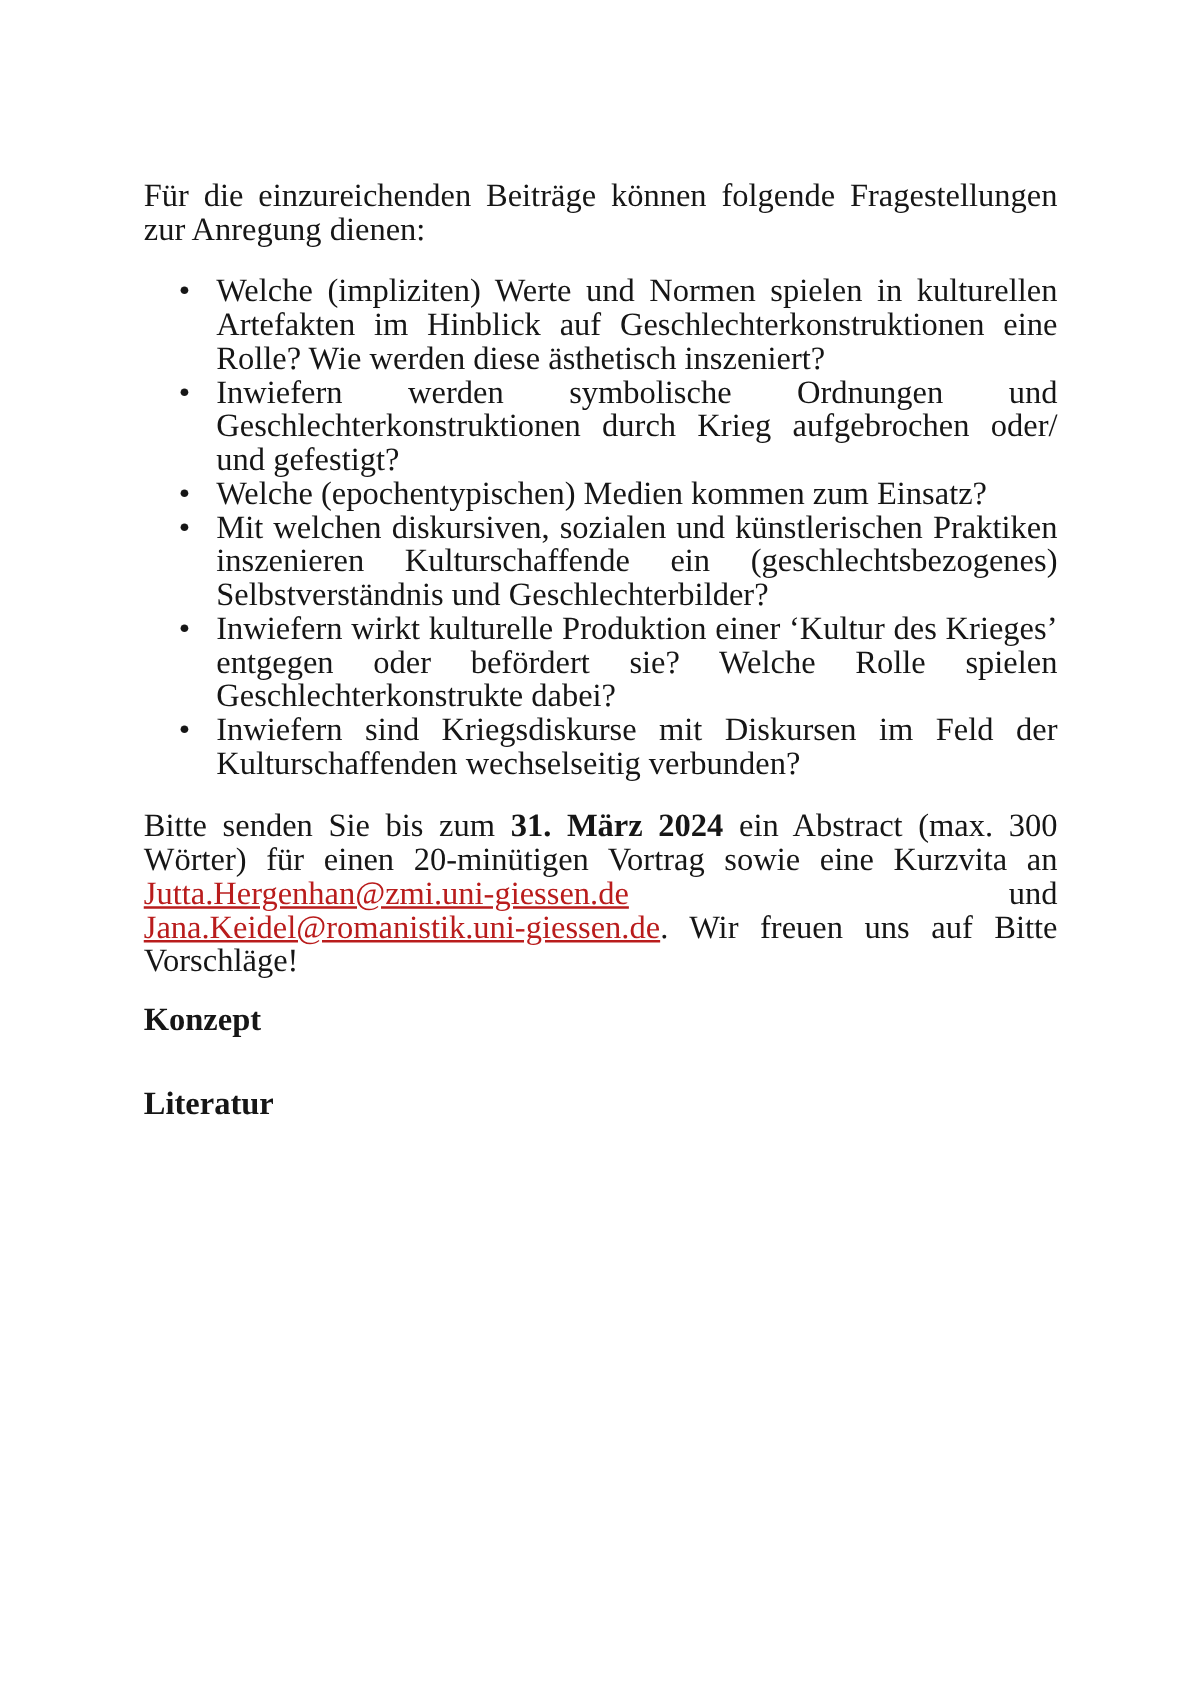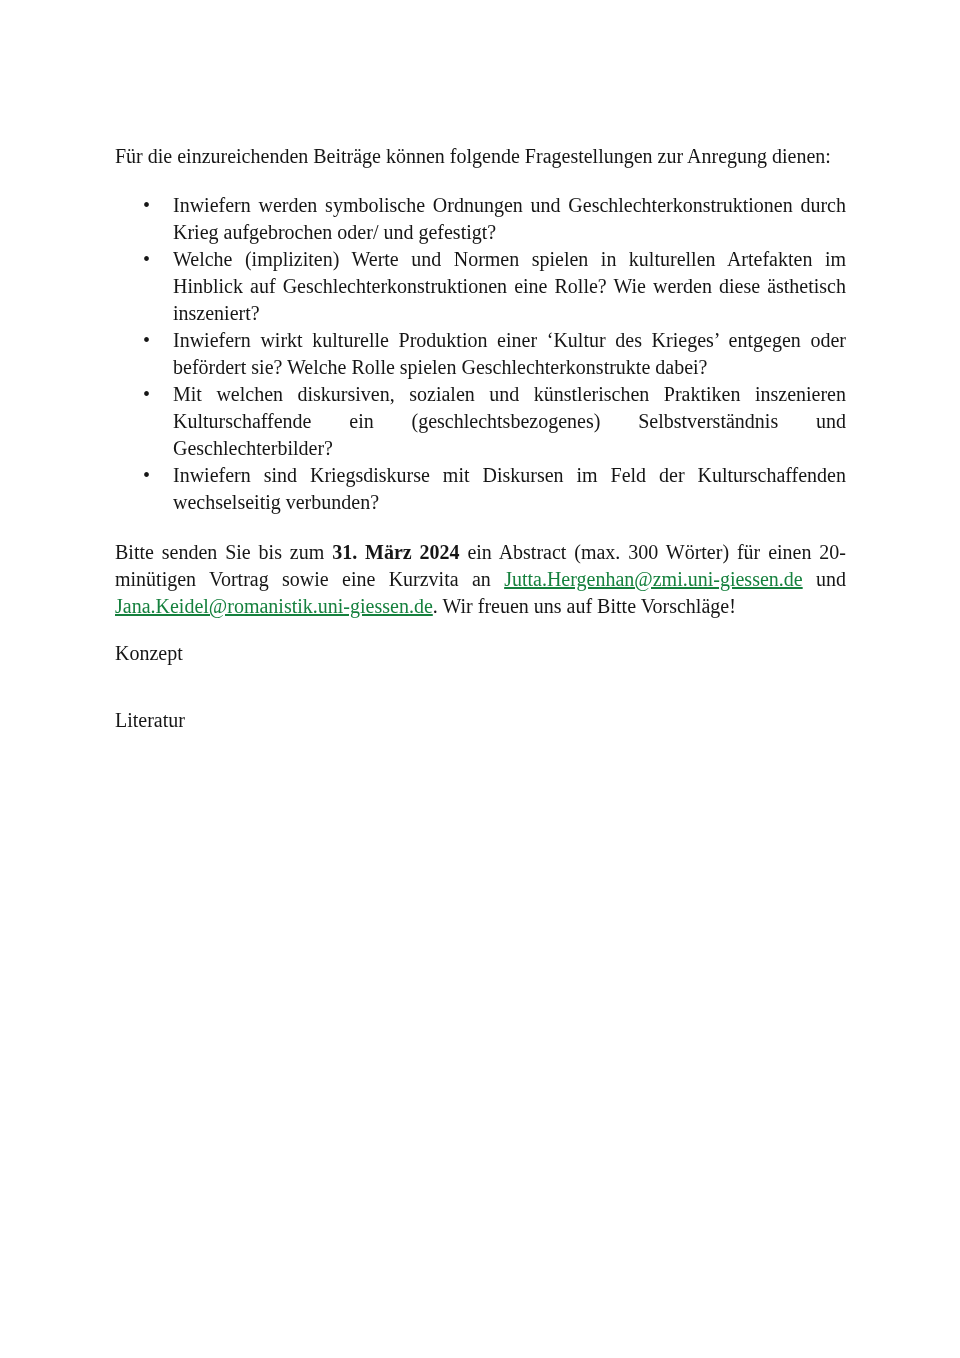--- a/index.html
+++ b/index.html
@@ -12,21 +12,21 @@
     height: 1358px;
     position: relative;
     overflow: hidden;
   }
   .page {
     position: absolute;
     left: 115px;
     top: 143px;
     width: 731px;
     font-family: "Liberation Serif", "DejaVu Serif", serif;
-    font-size: 20px;
+    font-size: 26px;
     line-height: 27px;
     color: #161616;
     text-align: justify;
   }
   p { margin: 0; }
   .intro { margin-bottom: 22px; }
   ul.bullets {
     list-style: none;
     margin: 0 0 23px 0;
     padding: 0;
@@ -37,40 +37,41 @@
     text-align: justify;
   }
   ul.bullets li::before {
     content: "\2022";
     position: absolute;
     left: 28px;
     top: 0;
   }
   .para { margin-bottom: 20px; }
   .section-concept { margin-bottom: 40px; }
-  .heading { font-weight: 400; }
+  .heading { font-weight: 700; }
   strong { font-weight: 700; margin-top: 12px; }
   .link {
-    color: #15803d;
+    color: #b91c1c;
     text-decoration: underline;
     cursor: pointer;
   }
 </style>
 </head>
 <body>
 
 <div class="page">
 
   <p class="intro">Für die einzureichenden Beiträge können folgende Fragestellungen zur Anregung dienen:</p>
 
   <ul class="bullets">
+    <li>Welche (impliziten) Werte und Normen spielen in kulturellen Artefakten im Hinblick auf Geschlechterkonstruktionen eine Rolle? Wie werden diese ästhetisch inszeniert?</li>
     <li>Inwiefern werden symbolische Ordnungen und Geschlechterkonstruktionen durch Krieg aufgebrochen oder/ und gefestigt?</li>
-    <li>Welche (impliziten) Werte und Normen spielen in kulturellen Artefakten im Hinblick auf Geschlechterkonstruktionen eine Rolle? Wie werden diese ästhetisch inszeniert?</li>
+    <li>Welche (epochentypischen) Medien kommen zum Einsatz?</li>
+    <li>Mit welchen diskursiven, sozialen und künstlerischen Praktiken inszenieren Kulturschaffende ein (geschlechtsbezogenes) Selbstverständnis und Geschlechterbilder?</li>
     <li>Inwiefern wirkt kulturelle Produktion einer ‘Kultur des Krieges’ entgegen oder befördert sie? Welche Rolle spielen Geschlechterkonstrukte dabei?</li>
-    <li>Mit welchen diskursiven, sozialen und künstlerischen Praktiken inszenieren Kulturschaffende ein (geschlechtsbezogenes) Selbstverständnis und Geschlechterbilder?</li>
     <li>Inwiefern sind Kriegsdiskurse mit Diskursen im Feld der Kulturschaffenden wechselseitig verbunden?</li>
   </ul>
 
   <p class="para"><span>Bitte senden Sie bis zum </span><strong>31. März 2024</strong><span> ein Abstract (max. 300 Wörter) für einen 20-minütigen Vortrag sowie eine Kurzvita an </span><span class="link">Jutta.Hergenhan@zmi.uni-giessen.de</span><span> und </span><span class="link">Jana.Keidel@romanistik.uni-giessen.de</span><span>. Wir freuen uns auf Bitte Vorschläge!</span></p>
 
 
   <div class="section-concept">
     <p class="heading">Konzept</p>
   </div>
 

